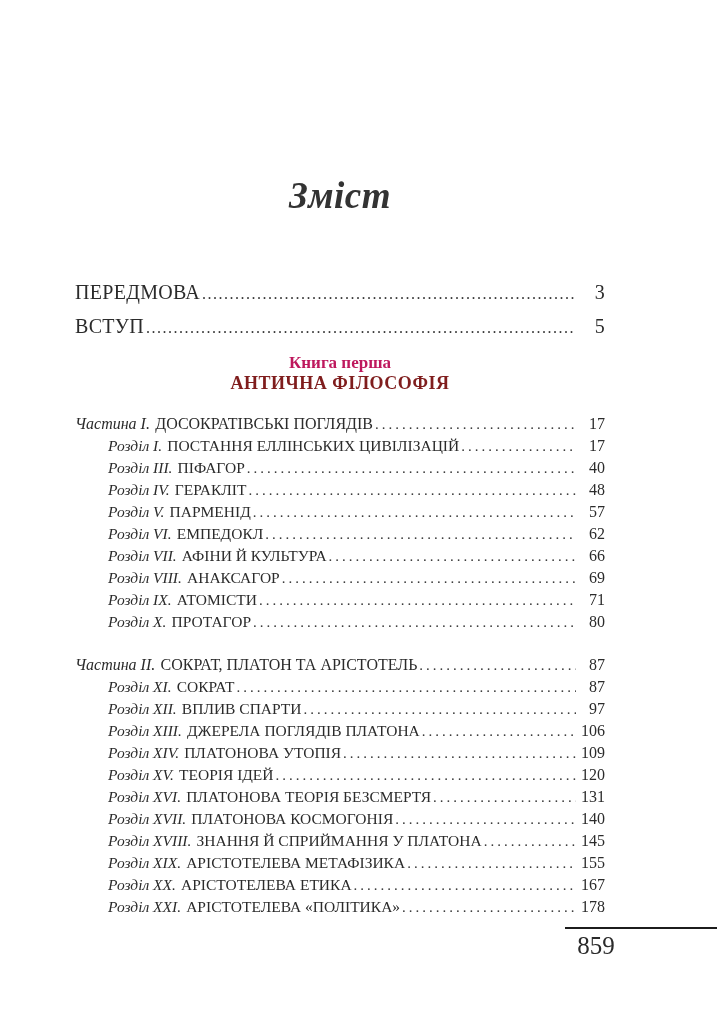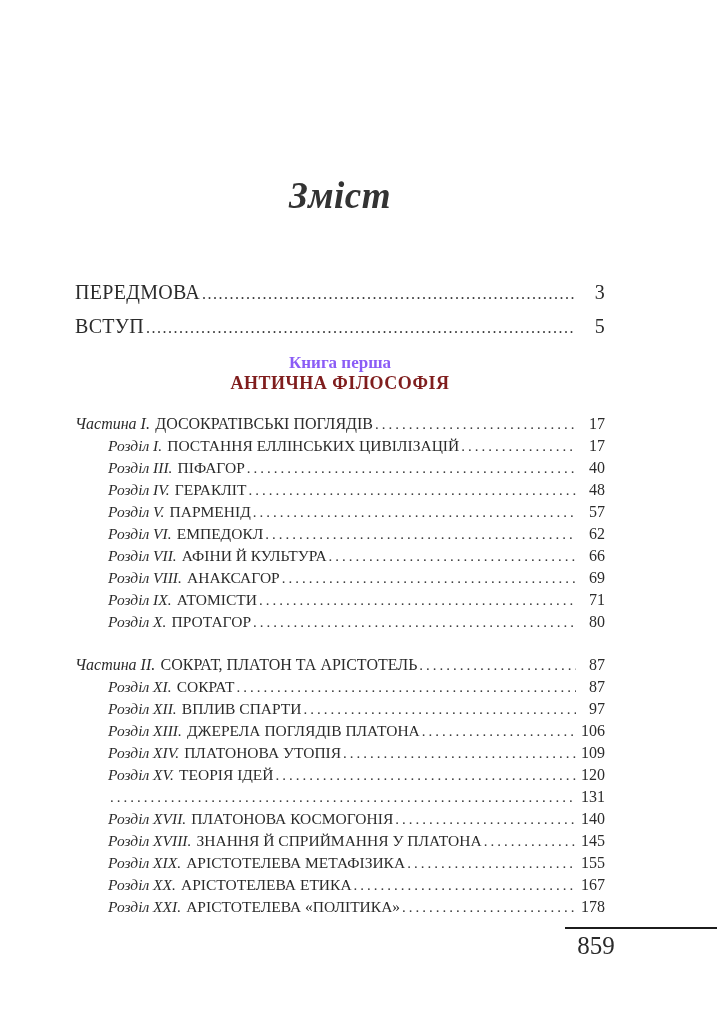--- a/index.html
+++ b/index.html
@@ -47,21 +47,21 @@
     font-size: 15px;
   }
   .front-matter .dots::after { letter-spacing: 1.5px; font-size: 16px; }
   .pg { flex: 0 0 auto; text-align: right; min-width: 26px; }
 
   .book-heading { margin-top: 8px; text-align: center; }
   .book-kicker {
     font-size: 17px;
     line-height: 21px;
     font-weight: 700;
-    color: #8b5cf6;
+    color: #be185d;
   }
   .book-title {
     font-size: 18px;
     line-height: 21px;
     font-weight: 700;
     letter-spacing: 0.5px;
     color: #7f1d1d;
   }
   .part-section { margin-top: 19px; }
   .part-section.second { margin-top: 21px; }
@@ -198,20 +198,21 @@
         <span class="lbl"><em>Розділ XIV.</em><span>ПЛАТОНОВА УТОПІЯ</span></span>
         <span class="dots"></span>
         <span class="pg">109</span>
       </div>
       <div class="row chapter-row">
         <span class="lbl"><em>Розділ XV.</em><span>ТЕОРІЯ ІДЕЙ</span></span>
         <span class="dots"></span>
         <span class="pg">120</span>
       </div>
       <div class="row chapter-row">
+        <span class="lbl"><em>Розділ XVI.</em><span>ПЛАТОНОВА ТЕОРІЯ БЕЗСМЕРТЯ</span></span>
         <span class="dots"></span>
         <span class="pg">131</span>
       </div>
       <div class="row chapter-row">
         <span class="lbl"><em>Розділ XVII.</em><span>ПЛАТОНОВА КОСМОГОНІЯ</span></span>
         <span class="dots"></span>
         <span class="pg">140</span>
       </div>
       <div class="row chapter-row">
         <span class="lbl"><em>Розділ XVIII.</em><span>ЗНАННЯ Й СПРИЙМАННЯ У ПЛАТОНА</span></span>

